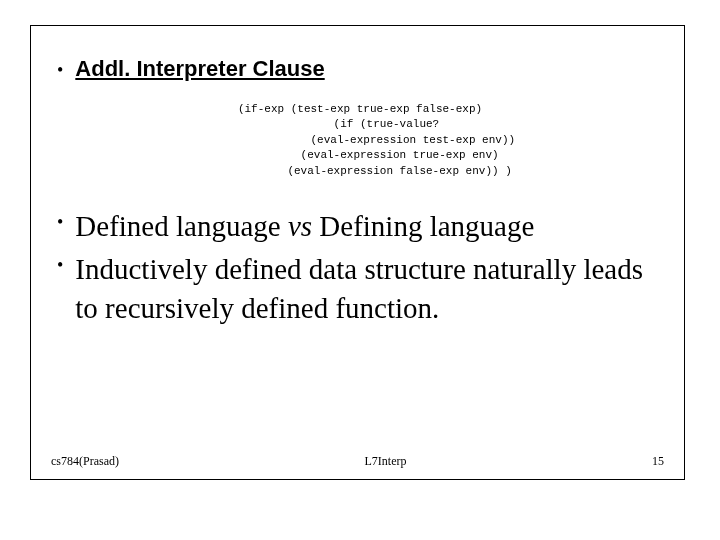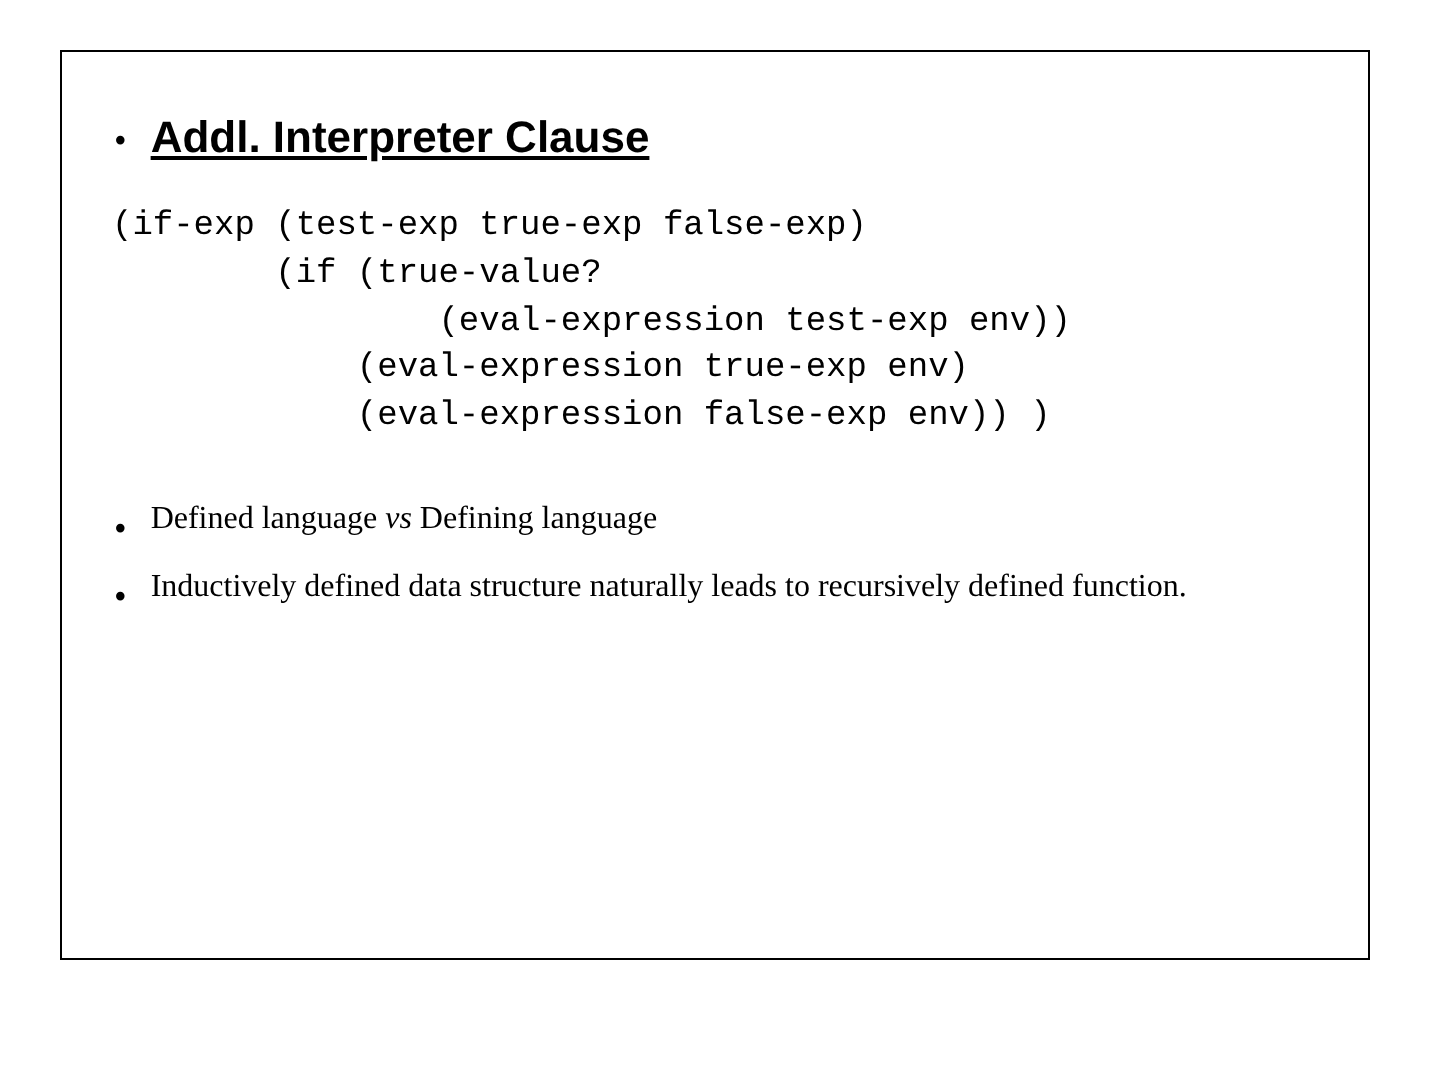--- a/index.html
+++ b/index.html
@@ -34,38 +34,39 @@
   }
   .title-text {
     font-family: 'Trebuchet MS', 'Lucida Sans', Arial, sans-serif;
     font-size: 22px;
     font-weight: 600;
     text-decoration: underline;
     text-align: center;
   }
   .code {
     font-family: 'Courier New', Courier, monospace;
-    font-size: 17px;
+    font-size: 11px;
     line-height: 1.4;
     white-space: pre;
     margin: 18px 0 28px 5px;
+    text-align: center;
   }
   .bullet2 {
     display: flex;
     align-items: flex-start;
     margin: 4px 0 4px 6px;
   }
   .bullet2 .dot {
     font-size: 18px;
     line-height: 30px;
     margin-right: 12px;
   }
   .body-text {
     font-family: Georgia, 'Times New Roman', serif;
-    font-size: 16px;
+    font-size: 29px;
     line-height: 1.35;
   }
   .vs {
     font-style: italic;
   }
   .footer {
     position: absolute;
     bottom: 10px;
     left: 20px;
     right: 20px;
@@ -96,14 +97,19 @@
     <span class="body-text">
       <span>Defined language  </span><span class="vs">vs</span><span>   Defining language</span>
     </span>
   </div>
 
   <div class="bullet2">
     <span class="dot">•</span>
     <span class="body-text">Inductively defined data structure naturally leads to recursively defined function.</span>
   </div>
 
+  <div class="footer">
+    <span>cs784(Prasad)</span>
+    <span>L7Interp</span>
+    <span>15</span>
+  </div>
 
 </div>
 
 </body></html>

